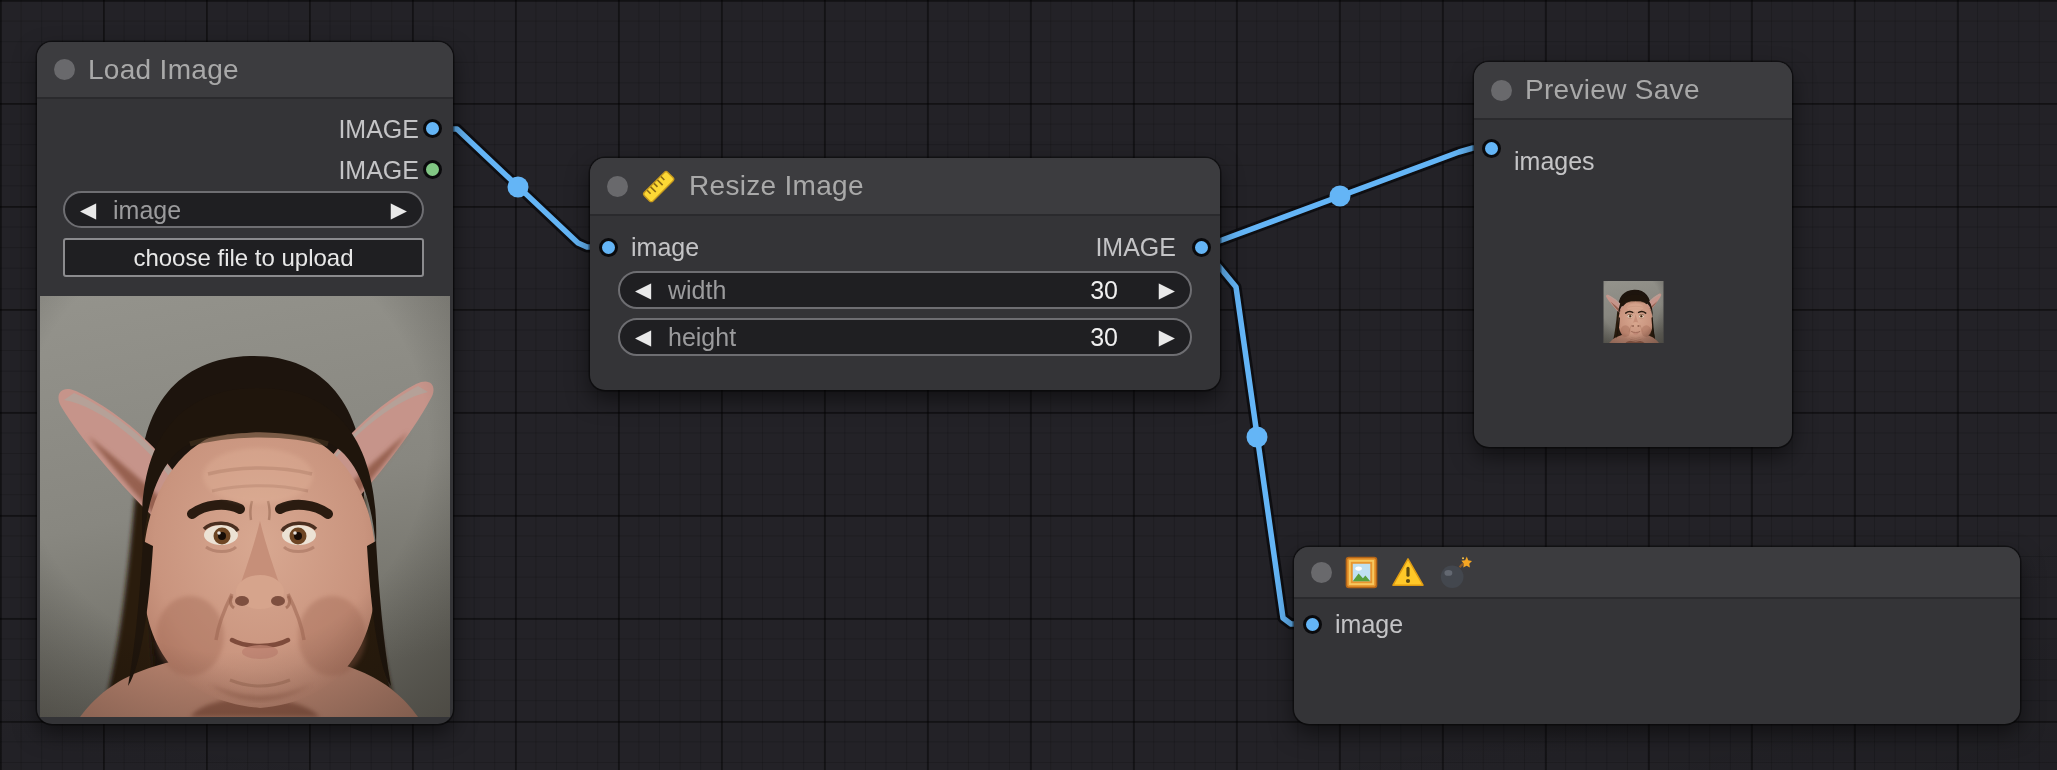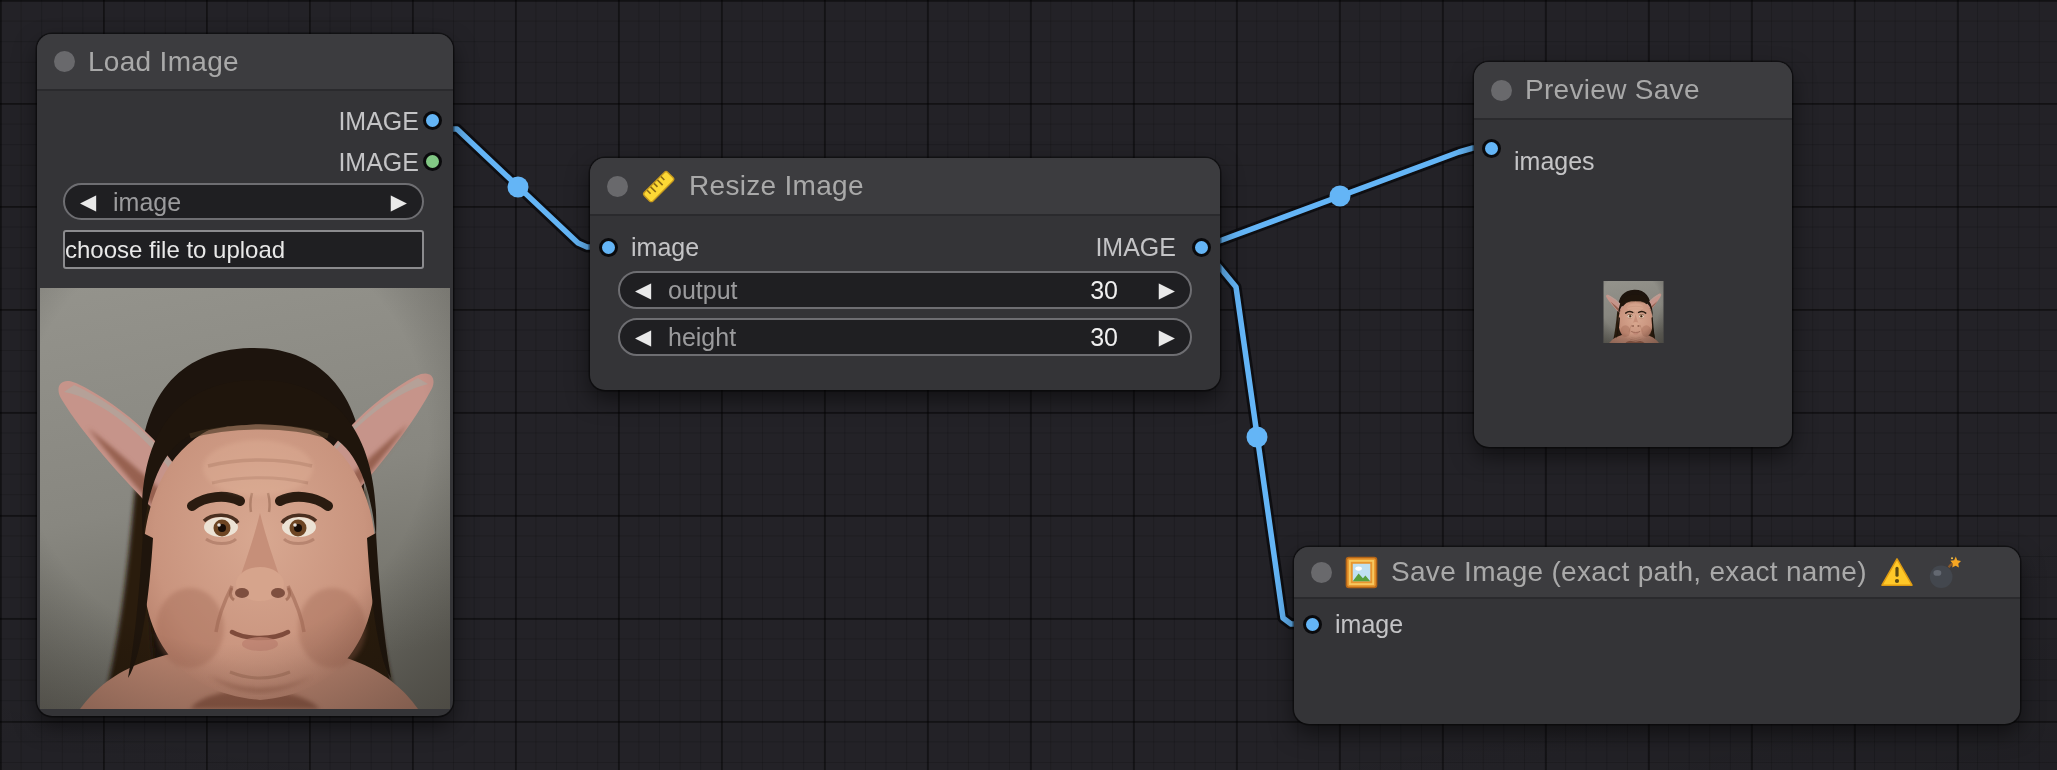--- a/index.html
+++ b/index.html
@@ -41,21 +41,21 @@
   .widget.square{border-radius:3px;border-color:#8b8b8e;}
   .warrow{position:absolute;top:50%;transform:translateY(-54%);font-size:21px;color:#e9e9e9;line-height:1;}
   .warrow.left{left:15px;}
   .warrow.right{right:15px;}
   .wlabel{position:absolute;left:48px;top:50%;transform:translateY(-50%);font-size:25px;color:#9b9b9d;white-space:nowrap;}
   .wvalue{position:absolute;top:50%;transform:translateY(-50%);font-size:25px;color:#efefef;white-space:nowrap;}
   .wvalue.center{left:0;right:0;text-align:center;}
   .wvalue.rightpos{right:72px;text-align:center;}
   .wvalue.rightpad{right:44px;}
   .btn-label{position:absolute;left:0;right:0;top:50%;transform:translateY(-50%);
-    text-align:left;font-size:24px;color:#e8e8e8;white-space:nowrap;}
+    text-align:center;font-size:24px;color:#e8e8e8;white-space:nowrap;}
 
   .photo{position:absolute;display:block;}
   .thumb{filter:blur(0.6px);}
 </style>
 </head>
 <body>
 
 <div class="vignette"></div>
 
 <svg width="0" height="0" style="position:absolute" aria-hidden="true">
@@ -155,21 +155,21 @@
     <path class="link-core" d="M1201,247 L1214,243 L1459,152 L1473,148 L1491,147"></path>
     <circle class="mid-dot" cx="1340" cy="196" r="10.5"></circle>
   </g>
   <g>
     <path class="link-outline" d="M1201,247 L1208,253 L1236,287 L1283,618 L1291,624 L1312,624"></path>
     <path class="link-core" d="M1201,247 L1208,253 L1236,287 L1283,618 L1291,624 L1312,624"></path>
     <circle class="mid-dot" cx="1257" cy="437" r="10.5"></circle>
   </g>
 </svg>
 
-<div class="node" style="left:37px;top:34px;width:416px;height:682px">
+<div class="node" style="left:37px;top:42px;width:416px;height:682px">
   <div class="node-header" style="height:57px">
     <span class="collapse-dot"></span>
     <span class="node-title">Load Image</span>
   </div>
   <span class="port-label out-label" style="right:34px;top:73px">IMAGE</span>
   <span class="port" style="left:386px;top:77px"></span>
   <span class="port-label out-label" style="right:34px;top:114px">IMAGE</span>
   <span class="port mask" style="left:386px;top:118px"></span>
 
   <div class="widget" style="left:26px;top:149px;width:361px;height:37px">
@@ -198,21 +198,21 @@
     </svg>
     <span class="node-title">Resize Image</span>
   </div>
   <span class="port" style="left:9px;top:80px"></span>
   <span class="port-label" style="left:41px;top:75px">image</span>
   <span class="port-label out-label" style="right:44px;top:75px">IMAGE</span>
   <span class="port" style="left:602px;top:80px"></span>
 
   <div class="widget" style="left:28px;top:113px;width:574px;height:38px">
     <span class="warrow left">◀</span>
-    <span class="wlabel">output</span>
+    <span class="wlabel">width</span>
     <span class="wvalue rightpos">30</span>
     <span class="warrow right">▶</span>
   </div>
   <div class="widget" style="left:28px;top:160px;width:574px;height:38px">
     <span class="warrow left">◀</span>
     <span class="wlabel">height</span>
     <span class="wvalue rightpos">30</span>
     <span class="warrow right">▶</span>
   </div>
 </div>
@@ -232,21 +232,20 @@
 <div class="node" style="left:1294px;top:547px;width:726px;height:177px">
   <div class="node-header" style="height:52px">
     <span class="collapse-dot"></span>
     <svg class="hicon" width="33" height="33" viewBox="0 0 34 34">
       <rect x="1.5" y="1.5" width="31" height="31" rx="2.5" fill="#e8962e" stroke="#b56516" stroke-width="1.6"></rect>
       <rect x="5" y="5" width="24" height="24" fill="none" stroke="#f7c85f" stroke-width="2"></rect>
       <rect x="8" y="8" width="18" height="18" fill="#bfe0f2"></rect>
       <ellipse cx="14" cy="13" rx="3.4" ry="2.2" fill="#ffffff"></ellipse>
       <path d="M8 26 l6 -8 4.5 5 2.5 -3 5 6 z" fill="#58a03c"></path>
     </svg>
-    <span class="node-title">Save Image (exact path, exact name)</span>
     <svg class="hicon" width="34" height="31" viewBox="0 0 36 33">
       <path d="M18 2 L34 30 H2 Z" fill="#ffc828" stroke="#e09c12" stroke-width="1.6" stroke-linejoin="round"></path>
       <rect x="16.3" y="10.5" width="3.4" height="10.5" rx="1.7" fill="#5c4a12"></rect>
       <circle cx="18" cy="25.5" r="2.2" fill="#5c4a12"></circle>
     </svg>
     <svg class="hicon" width="34" height="34" viewBox="0 0 36 36">
       <circle cx="15" cy="23" r="12" fill="#43474e"></circle>
       <ellipse cx="11" cy="19" rx="4.2" ry="3" fill="#6d737d" opacity="0.75"></ellipse>
       <path d="M23 13 q2.5 -4 6.5 -4" stroke="#8a5a2a" stroke-width="2.4" fill="none"></path>
       <path d="M30.5 1.5 l1.5 4 4 .8 -2.9 2.9 .7 4.1 -3.5 -2 -3.6 1.9 .8 -4 -2.8 -3 4 -.7 Z" fill="#f5a623"></path>

